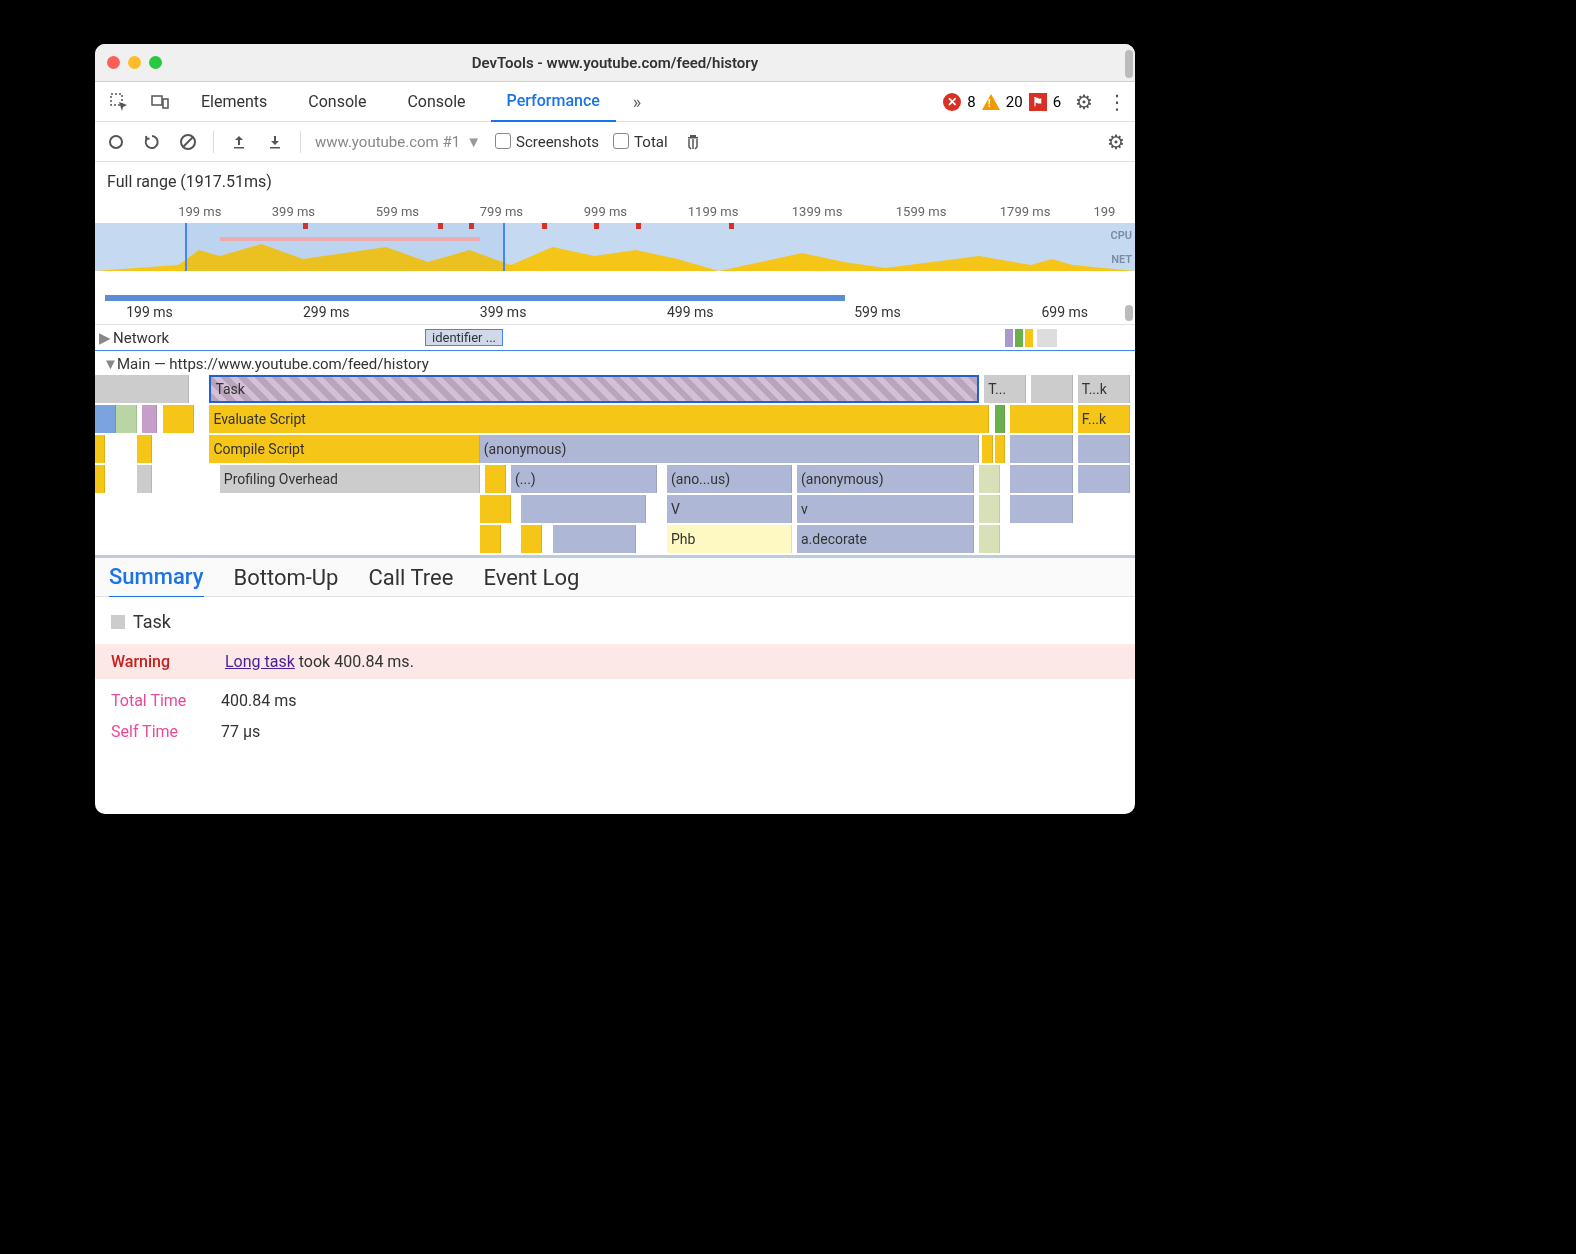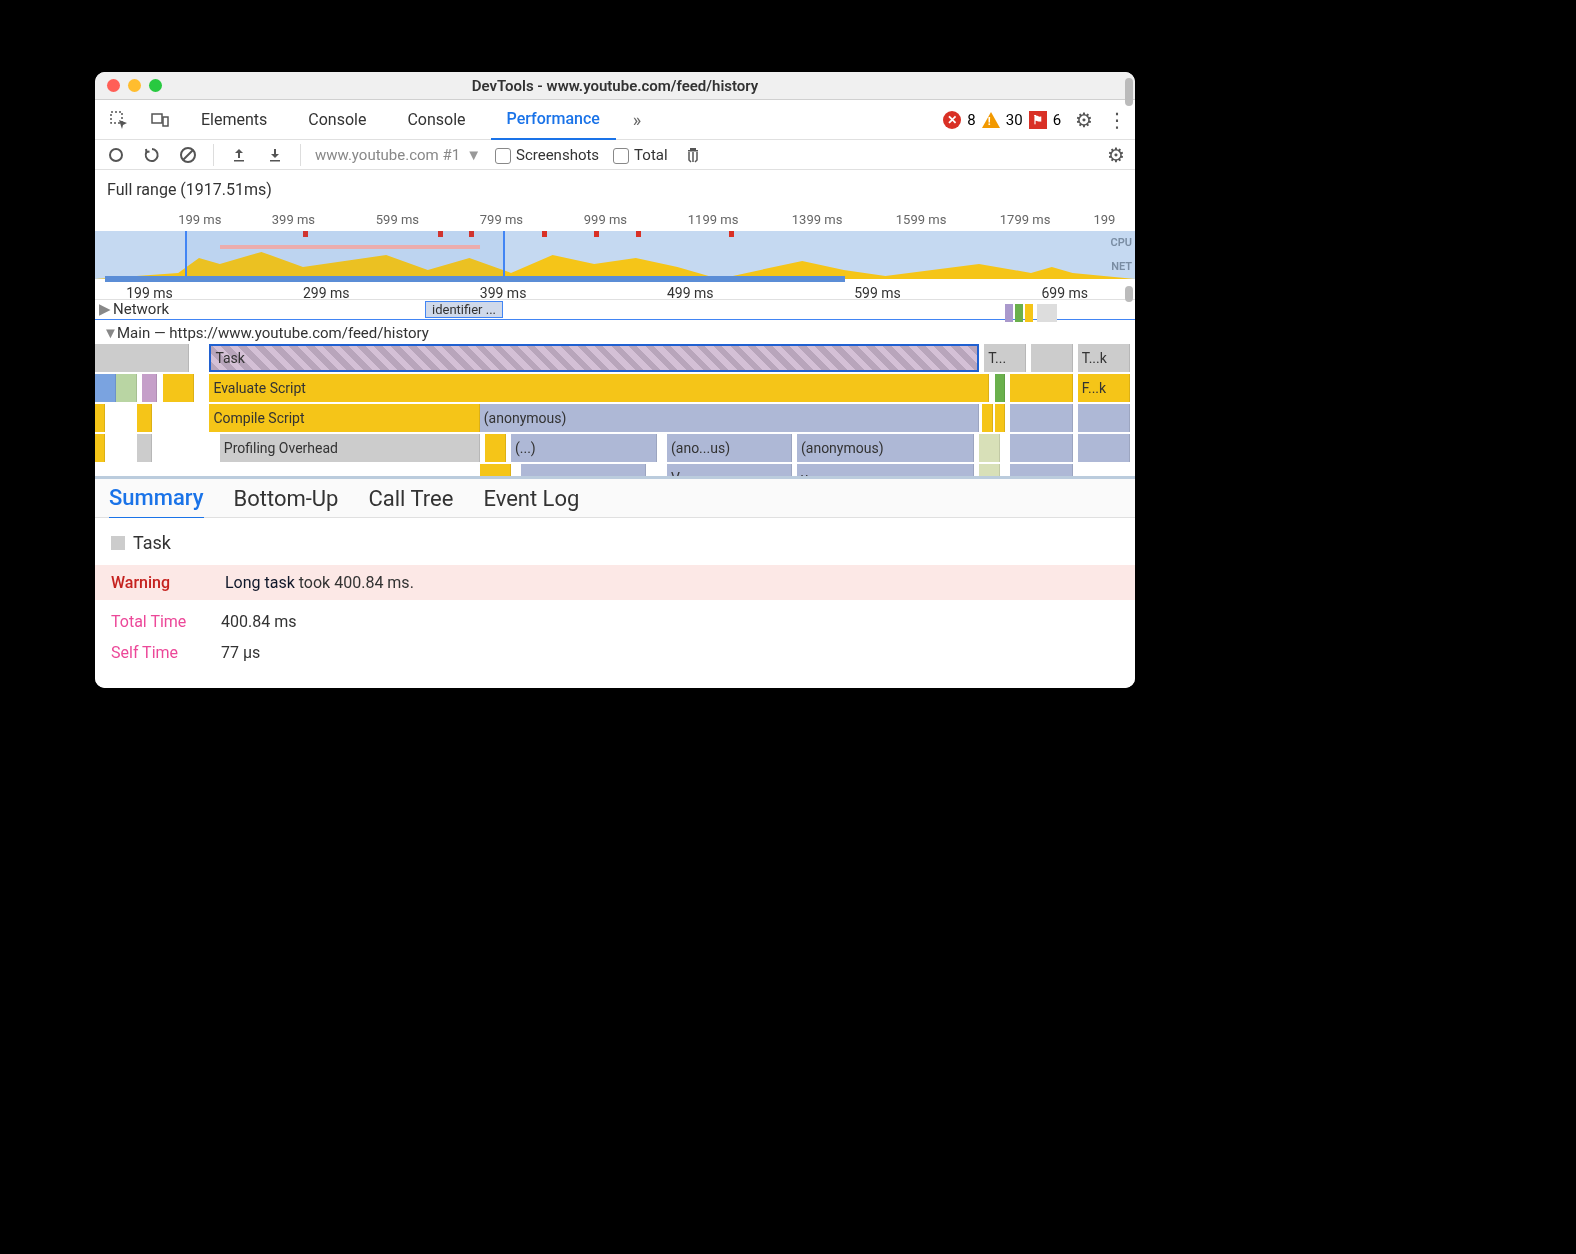--- a/index.html
+++ b/index.html
@@ -1,17 +1,17 @@
 <!DOCTYPE html>
 <html><head>
 <meta charset="utf-8">
 <style>
 *{box-sizing:border-box;margin:0;padding:0;font-family:-apple-system,BlinkMacSystemFont,"Segoe UI",Roboto,sans-serif}
 body{background:#000;width:1576px;height:1254px;position:relative}
-.window{position:absolute;left:95px;top:72px;width:1040px;height:616px;background:#fff;border-radius:10px;box-shadow:0 20px 60px rgba(0,0,0,.5);overflow:hidden;display:flex;flex-direction:column}
+.window{position:absolute;left:95px;top:44px;width:1040px;height:770px;background:#fff;border-radius:10px;box-shadow:0 20px 60px rgba(0,0,0,.5);overflow:hidden;display:flex;flex-direction:column}
 .titlebar{height:38px;background:#f0f0f0;display:flex;align-items:center;padding:0 12px;border-bottom:1px solid #d0d0d0;position:relative}
 .traffic-lights{display:flex;gap:8px;position:absolute;left:12px}
 .tl{width:13px;height:13px;border-radius:50%}
 .tl-close{background:#ff5f57}
 .tl-min{background:#ffbd2e}
 .tl-max{background:#28c940}
 .title{flex:1;text-align:center;font-size:15px;font-weight:600;color:#333}
 .tabbar{height:40px;display:flex;align-items:center;padding:0 8px;border-bottom:1px solid #e0e0e0;gap:9px}
 .tabbar-icon{width:32px;height:32px;display:flex;align-items:center;justify-content:center;color:#555;cursor:pointer}
 .tab{padding:8px 16px;font-size:16px;color:#333;cursor:pointer;height:40px;display:flex;align-items:center}
@@ -23,21 +23,21 @@
 .stat-warn{width:0;height:0;border-left:9px solid transparent;border-right:9px solid transparent;border-bottom:16px solid #f29900;position:relative}
 .stat-warn::after{content:"!";position:absolute;left:-3px;top:3px;color:#fff;font-size:11px;font-weight:bold}
 .stat-issue{background:#d93025;width:18px;height:18px;display:flex;align-items:center;justify-content:center}
 .gear{font-size:20px;color:#555;cursor:pointer;margin-left:8px}
 .dots{font-size:20px;color:#555;cursor:pointer;margin-left:8px}
 .toolbar{height:40px;display:flex;align-items:center;padding:0 10px;border-bottom:1px solid #e0e0e0;gap:14px}
 .tb-btn{width:22px;height:22px;display:flex;align-items:center;justify-content:center;cursor:pointer;color:#555}
 .rec{width:14px;height:14px;border-radius:50%;border:2px solid #555}
 .profsel{color:#888;font-size:15px;display:flex;align-items:center;gap:6px}
 .profsel-arrow{color:#999}
-.chk{display:flex;align-items:flex-end;gap:5px;font-size:15px;color:#333}
+.chk{display:flex;align-items:flex-start;gap:5px;font-size:15px;color:#333}
 .chkbox{width:16px;height:16px;border:1.5px solid #888;border-radius:3px}
 .range{padding:10px 12px;font-size:16px;color:#333}
 .overview{height:100px;position:relative;background:#fff}
 .ov-ticks{height:22px;position:relative;font-size:13px;color:#666}
 .ov-tick{position:absolute;top:3px}
 .ov-graph{height:48px;background:linear-gradient(to bottom,#c5d9f1 0%,#c5d9f1 100%);position:relative;overflow:hidden}
 .ov-wave{position:absolute;bottom:0;height:30px;background:#f5c518;clip-path:polygon(8% 80%,10% 30%,12% 50%,16% 10%,20% 60%,24% 40%,28% 20%,32% 70%,36% 30%,40% 80%,44% 20%,48% 50%,52% 30%,56% 60%,60% 100%,68% 40%,72% 70%,76% 90%,85% 50%,90% 80%,92% 60%,94% 80%,100% 100%,0% 100%);width:100%}
 .ov-bluebar{position:absolute;bottom:0;left:10px;width:740px;height:6px;background:#5b8dd6}
 .ov-sel{position:absolute;top:0;left:90px;width:320px;height:100%;border-left:2px solid #4285f4;border-right:2px solid #4285f4;background:rgba(66,133,244,.05)}
 .ov-side{position:absolute;right:0;top:22px;width:36px;height:48px;display:flex;flex-direction:column;justify-content:space-around;font-size:11px;font-weight:600;color:#7a8da3;text-align:right;padding-right:3px}
@@ -54,21 +54,21 @@
 .task-sel{border:2px solid #2060d0}
 .detailtabs{height:42px;display:flex;align-items:center;padding:0 14px;gap:30px;border-top:3px solid #bcd;border-bottom:1px solid #e0e0e0;background:#fafafa}
 .dtab{font-size:22px;color:#333;cursor:pointer;height:42px;display:flex;align-items:center}
 .dtab.active{color:#1a73e8;border-bottom:2px solid #1a73e8;font-weight:500}
 .summary{padding:14px 16px;font-size:16px;color:#333;background:#fff}
 .summary-row{display:flex;margin-bottom:12px;align-items:center}
 .summary-label{width:110px;color:#ec4899}
 .swatch{width:14px;height:14px;background:#ccc;margin-right:8px}
 .warn-row{background:#fce8e6;padding:8px 16px;margin:0 -16px 12px -16px}
 .warn-label{color:#c5221f;font-weight:500;width:110px;display:inline-block}
-.link{color:#0f172a;cursor:pointer}
+.link{color:#4c1d95;text-decoration:underline;cursor:pointer}
 .scrollbar{position:absolute;right:2px;width:8px;background:#bbb;border-radius:4px}
 </style>
 </head>
 <body>
 
 <div class="window">
 
   <div class="titlebar">
     <div class="traffic-lights">
       <div class="tl tl-close"></div>
@@ -93,21 +93,21 @@
     </div>
     <div class="tab">Elements</div>
     <div class="tab">Console</div>
     <div class="tab">Console</div>
     <div class="tab active">Performance</div>
     <div class="chev">»</div>
     <div class="status">
       <span class="stat-icon stat-err">✕</span>
       <span>8</span>
       <span class="stat-warn"></span>
-      <span>30</span>
+      <span>20</span>
       <span class="stat-icon stat-issue">⚑</span>
       <span>6</span>
       <span class="gear">⚙</span>
       <span class="dots">⋮</span>
     </div>
   </div>
 
   <div class="toolbar">
     <div class="tb-btn">
         <div class="rec"></div>

